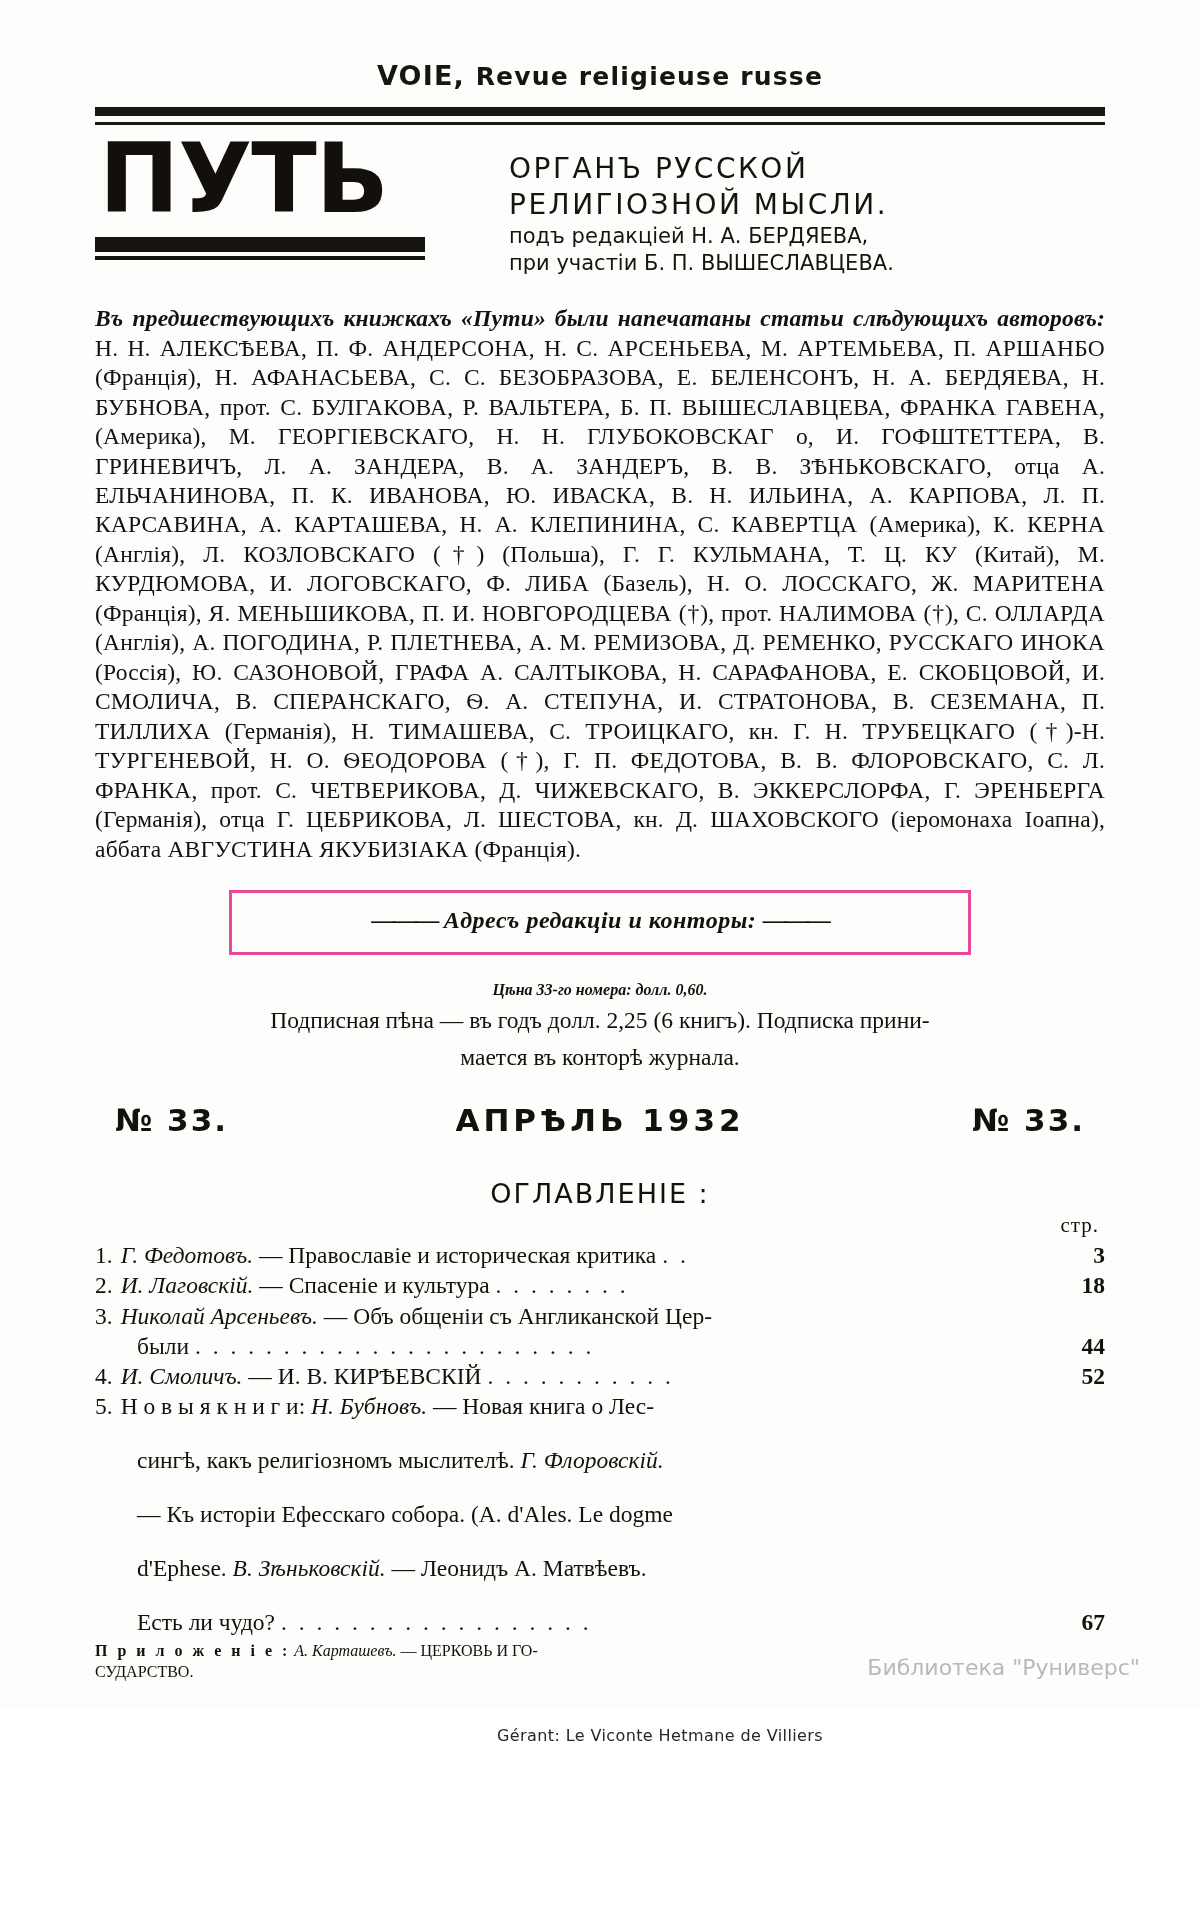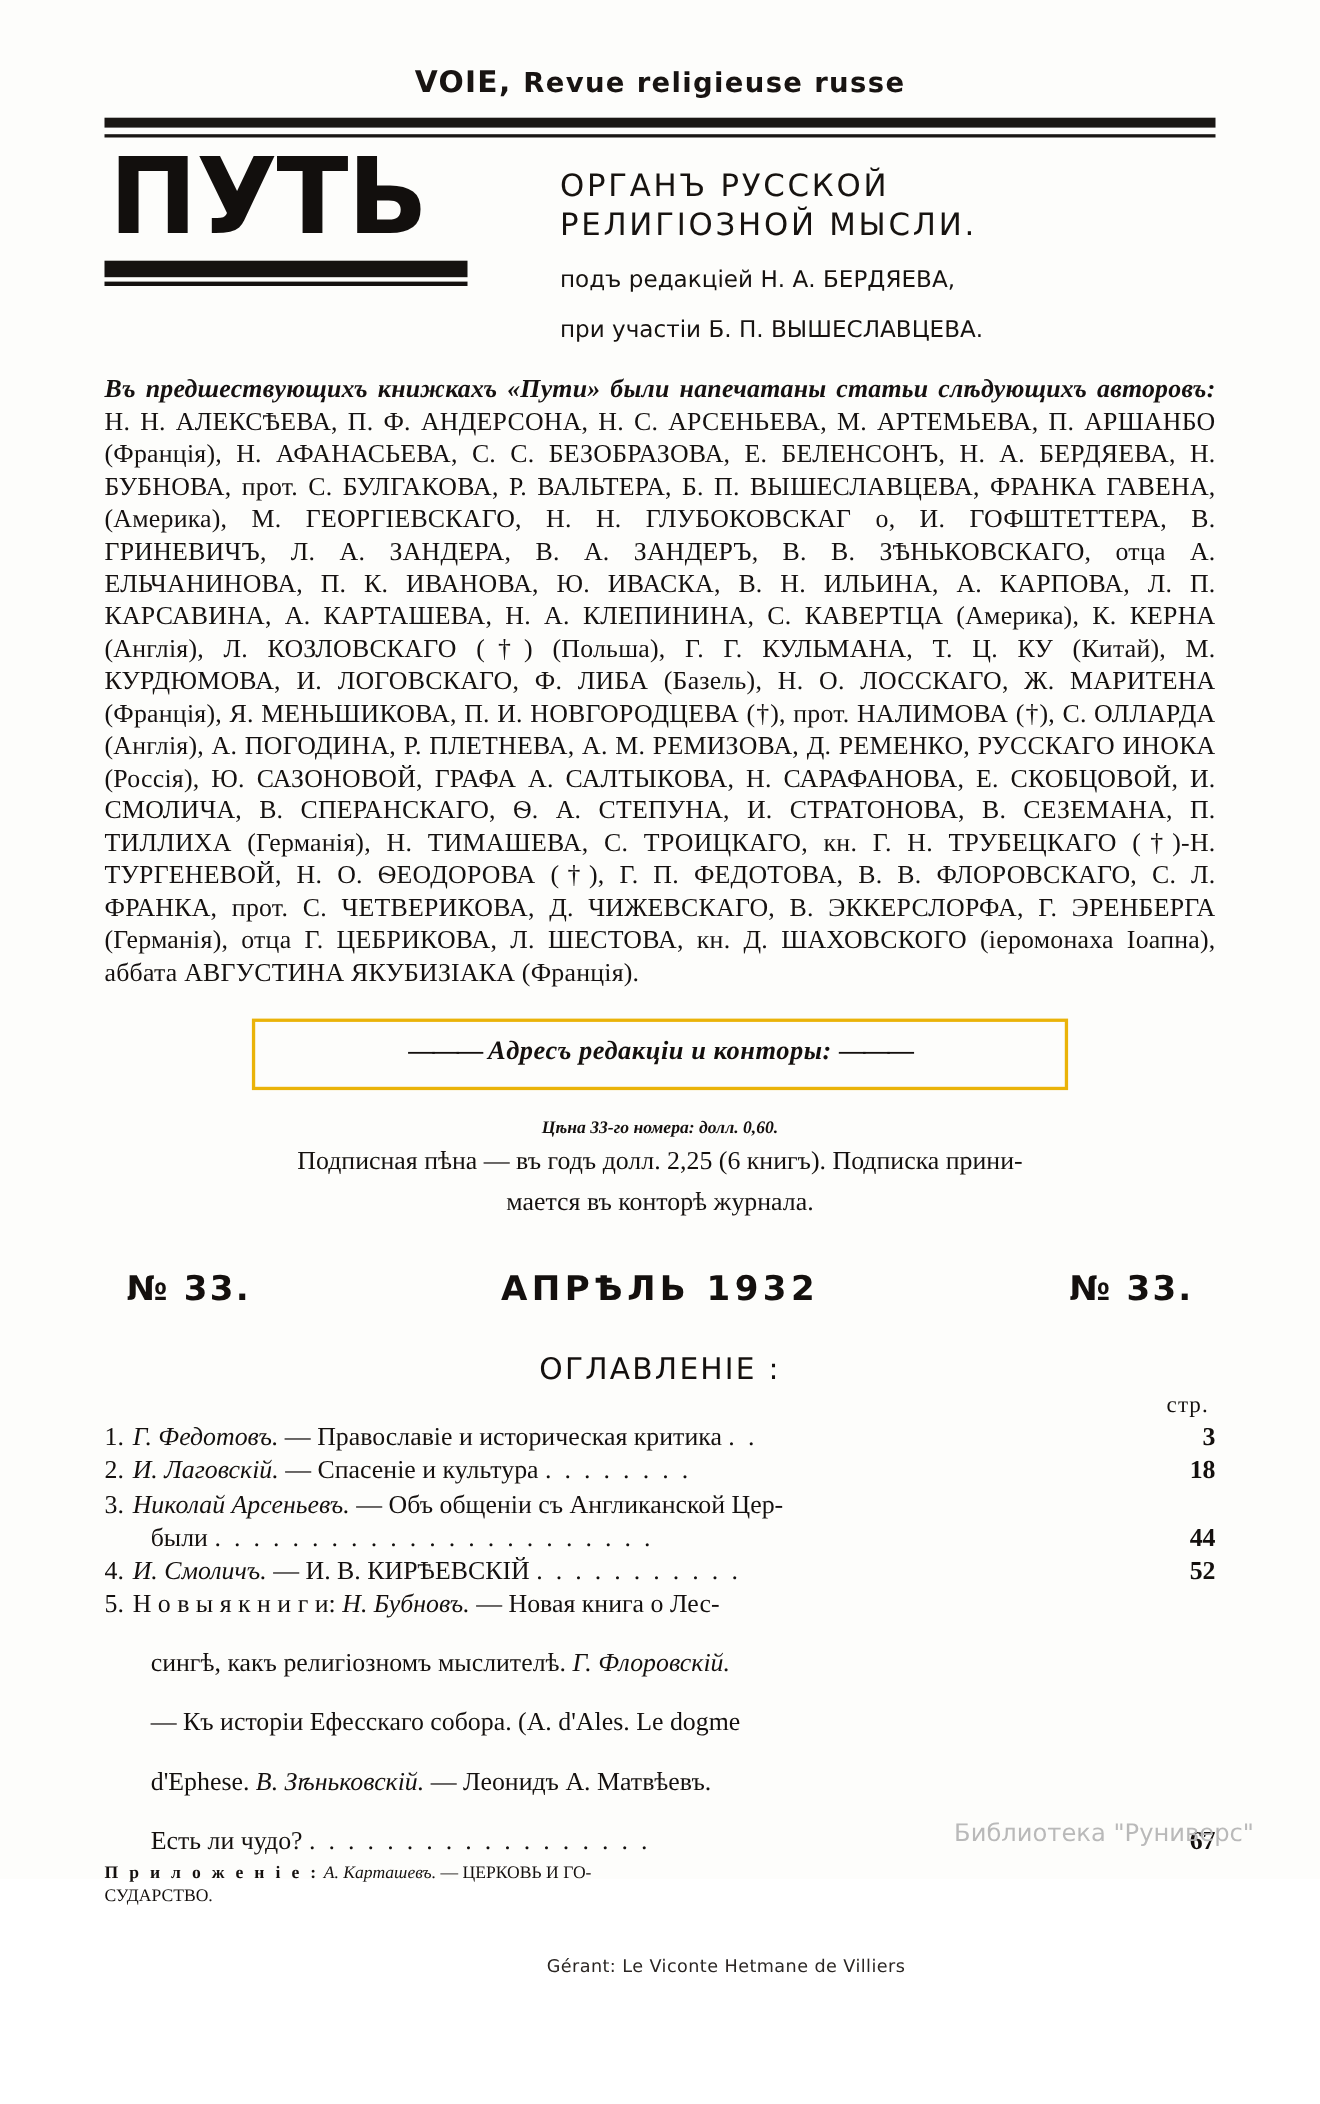--- a/index.html
+++ b/index.html
@@ -94,40 +94,39 @@
     font-family: "DejaVu Sans", sans-serif;
     font-size: 28px;
     letter-spacing: 2.5px;
     line-height: 1.28;
     color: #171310;
   }
   .editor-line {
     font-family: "DejaVu Sans", sans-serif;
     font-size: 21px;
     line-height: 1.32;
-    margin-top: 18px;
     color: #171310;
   }
 
   
   .authors {
     margin-top: 26px;
     font-size: 23.5px;
     line-height: 1.255;
     text-align: justify;
     letter-spacing: 0.2px;
     color: #151110;
   }
   .authors .lead { font-style: italic; font-weight: bold; }
 
   
   .address-box {
     margin: 26px auto 0 auto;
     width: 700px;
-    border: 3px solid #eab308;
+    border: 3px solid #ec4899;
     padding: 14px 18px 18px 18px;
     text-align: center;
   }
   .address-head {
     font-size: 24px;
     font-style: italic;
     font-weight: bold;
     letter-spacing: 0.5px;
   }
   .address-head .dash {
@@ -150,21 +149,21 @@
   .price .ital { font-style: italic; font-weight: bold; }
   .price-sub {
     margin-top: 6px;
     font-size: 23.5px;
     line-height: 1.3;
     text-align: center;
   }
 
   
   .issue-line {
-    margin-top: 46px;
+    margin-top: 30px;
     display: flex;
     align-items: flex-start;
     justify-content: space-between;
     font-family: "DejaVu Sans", sans-serif;
     font-weight: bold;
     font-size: 31px;
     letter-spacing: 2px;
     padding: 0 20px;
   }
   .issue-center { letter-spacing: 4px; }

